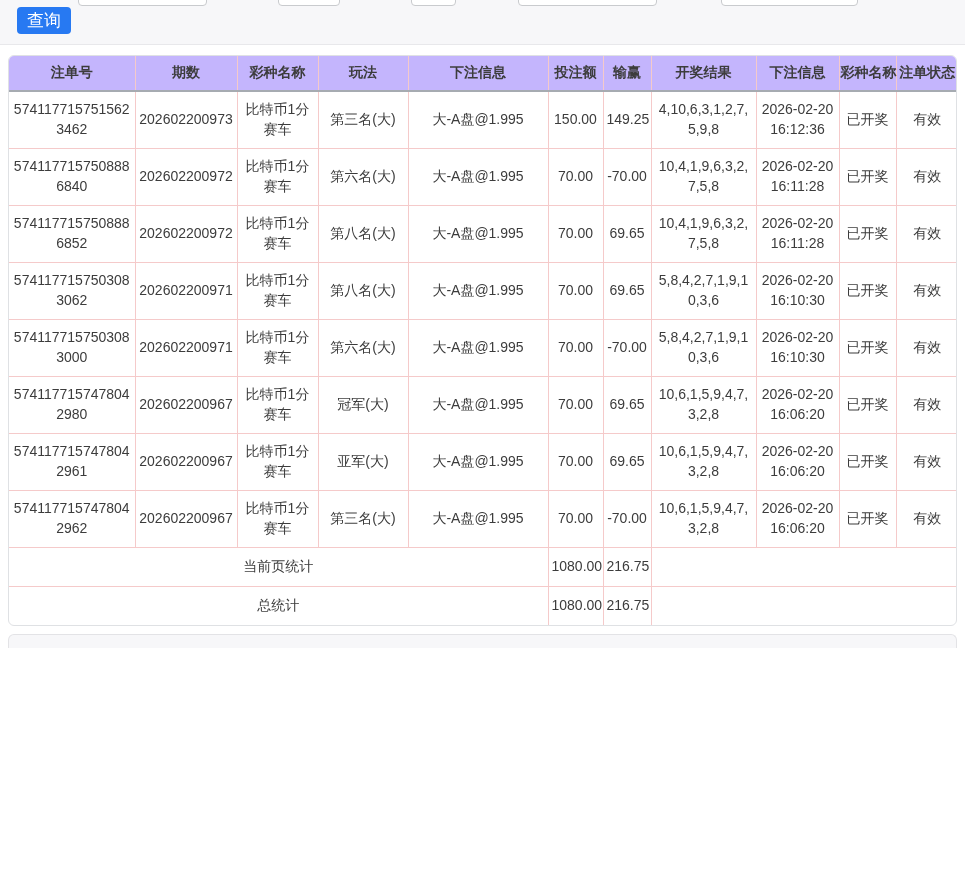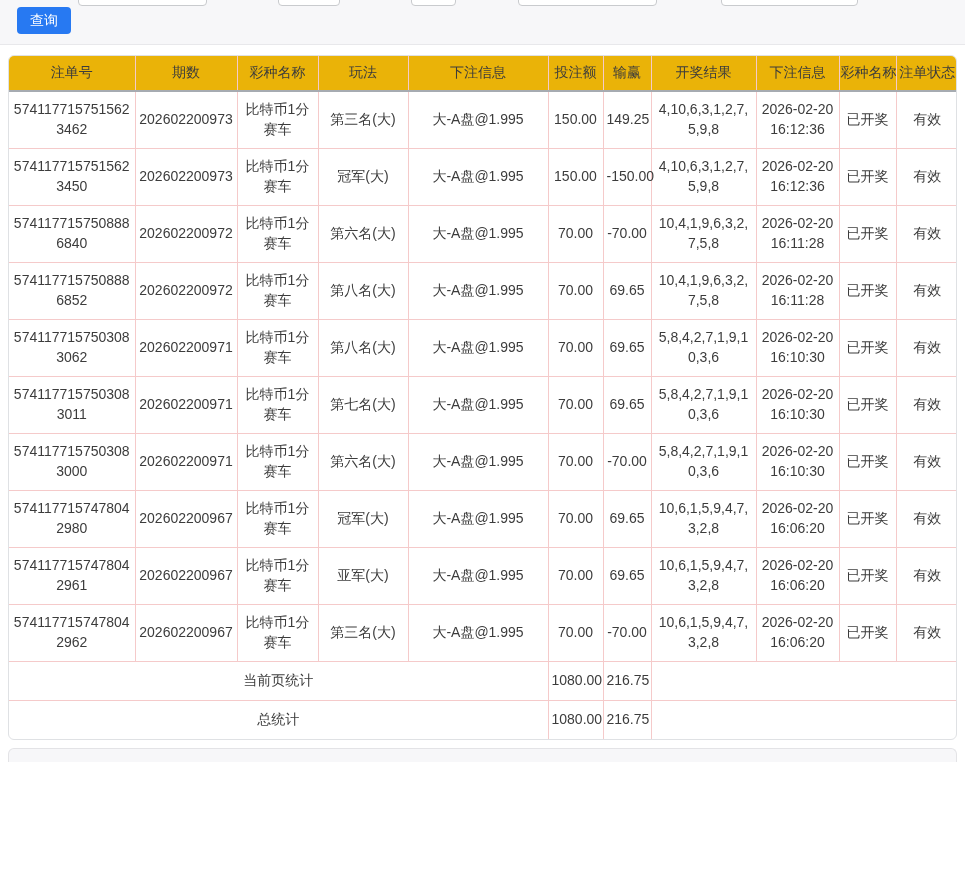--- a/index.html
+++ b/index.html
@@ -29,34 +29,34 @@
   #in1 { left: 78px;  width: 129px; }
   #in2 { left: 278px; width: 62px;  }
   #in3 { left: 411px; width: 45px;  }
   #in4 { left: 518px; width: 139px; }
   #in5 { left: 721px; width: 137px; }
   .query-btn {
     position: absolute; left: 17px; top: 7px;
     min-width: 54px; height: 27px; padding: 0 10px;
     background: var(--accent); color: #fff;
     border: none; border-radius: 4px;
-    font-size: 14px; font-family: inherit; cursor: pointer;
+    font-size: 17px; font-family: inherit; cursor: pointer;
   }
   
   .table-wrap {
     margin: 10px 8px 0;
     border: 1px solid #dfe1e4; border-radius: 6px;
     background: #fff; overflow: hidden;
   }
   table { width: 100%; border-collapse: collapse; table-layout: fixed; }
   th, td { text-align: center; vertical-align: middle; padding: 4px 3px; line-height: 1.4; }
   thead th {
-    font-weight: normal; height: 35px;
+    font-weight: bold; height: 35px;
     border-bottom: 2px solid var(--header-border);
-    background: #eab308; padding: 4px 1px;
+    background: #c4b5fd; padding: 4px 1px;
   }
   th + th, td + td { border-left: 1px solid var(--cell-border); }
   tbody td { border-top: 1px solid var(--cell-border); }
   tbody.data td { height: 57px; }
   tbody.sum td  { height: 39px; }
   .c0, .c7 { word-break: break-all; }
   .c5, .c6, .c9, .c10 { white-space: nowrap; }
   
   .bottom-stub {
     margin: 8px 8px 0; height: 14px;
@@ -115,33 +115,20 @@
           <td class="c3">第三名(大)</td>
           <td class="c4">大-A盘@1.995</td>
           <td class="c5">150.00</td>
           <td class="c6">149.25</td>
           <td class="c7">4,10,6,3,1,2,7,5,9,8</td>
           <td class="c8">2026-02-20 16:12:36</td>
           <td class="c9">已开奖</td>
           <td class="c10">有效</td>
         </tr>
         <tr>
-          <td class="c0">5741177157515623450</td>
-          <td class="c1">202602200973</td>
-          <td class="c2">比特币1分赛车</td>
-          <td class="c3">冠军(大)</td>
-          <td class="c4">大-A盘@1.995</td>
-          <td class="c5">150.00</td>
-          <td class="c6">-150.00</td>
-          <td class="c7">4,10,6,3,1,2,7,5,9,8</td>
-          <td class="c8">2026-02-20 16:12:36</td>
-          <td class="c9">已开奖</td>
-          <td class="c10">有效</td>
-        </tr>
-        <tr>
           <td class="c0">5741177157508886840</td>
           <td class="c1">202602200972</td>
           <td class="c2">比特币1分赛车</td>
           <td class="c3">第六名(大)</td>
           <td class="c4">大-A盘@1.995</td>
           <td class="c5">70.00</td>
           <td class="c6">-70.00</td>
           <td class="c7">10,4,1,9,6,3,2,7,5,8</td>
           <td class="c8">2026-02-20 16:11:28</td>
           <td class="c9">已开奖</td>
@@ -158,33 +145,20 @@
           <td class="c7">10,4,1,9,6,3,2,7,5,8</td>
           <td class="c8">2026-02-20 16:11:28</td>
           <td class="c9">已开奖</td>
           <td class="c10">有效</td>
         </tr>
         <tr>
           <td class="c0">5741177157503083062</td>
           <td class="c1">202602200971</td>
           <td class="c2">比特币1分赛车</td>
           <td class="c3">第八名(大)</td>
-          <td class="c4">大-A盘@1.995</td>
-          <td class="c5">70.00</td>
-          <td class="c6">69.65</td>
-          <td class="c7">5,8,4,2,7,1,9,10,3,6</td>
-          <td class="c8">2026-02-20 16:10:30</td>
-          <td class="c9">已开奖</td>
-          <td class="c10">有效</td>
-        </tr>
-        <tr>
-          <td class="c0">5741177157503083011</td>
-          <td class="c1">202602200971</td>
-          <td class="c2">比特币1分赛车</td>
-          <td class="c3">第七名(大)</td>
           <td class="c4">大-A盘@1.995</td>
           <td class="c5">70.00</td>
           <td class="c6">69.65</td>
           <td class="c7">5,8,4,2,7,1,9,10,3,6</td>
           <td class="c8">2026-02-20 16:10:30</td>
           <td class="c9">已开奖</td>
           <td class="c10">有效</td>
         </tr>
         <tr>
           <td class="c0">5741177157503083000</td>

